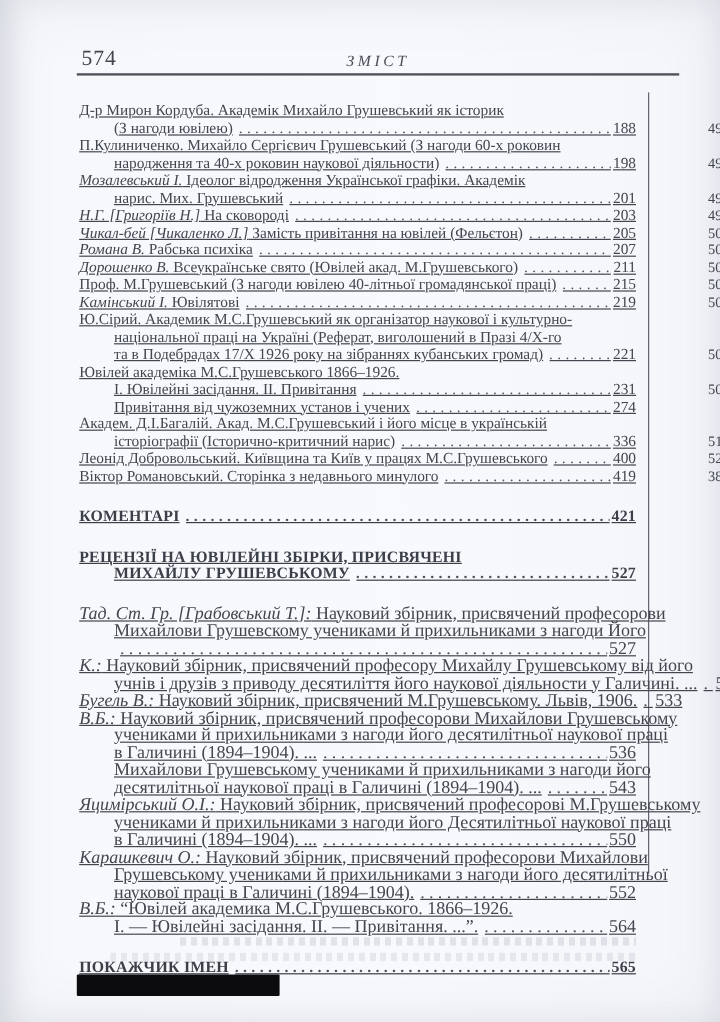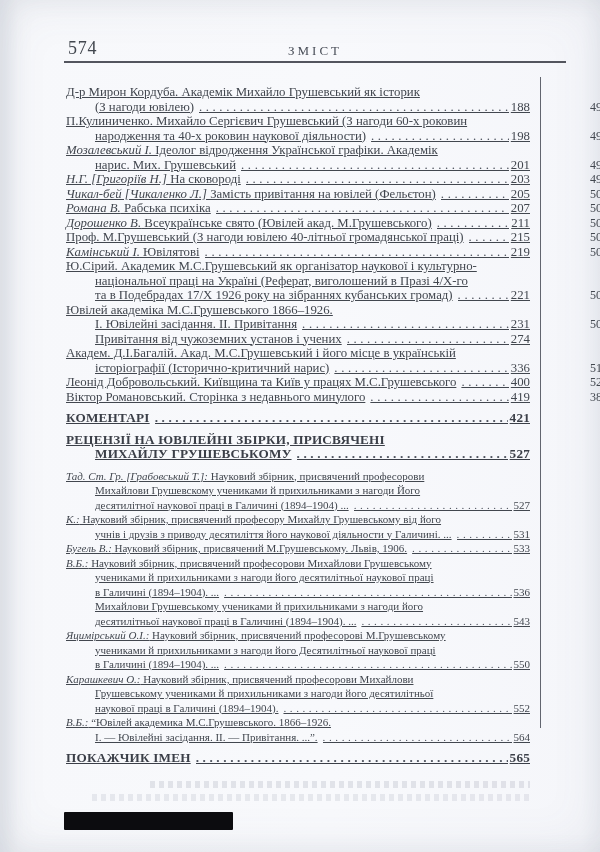--- a/index.html
+++ b/index.html
@@ -7,30 +7,30 @@
     position:relative; width:600px; height:852px; overflow:hidden;
     background:linear-gradient(90deg,#eef0f5 0,#f7f8fb 3%,#f8f9fc 55%,#f5f6fa 97%,#eef0f5 100%);
     box-shadow:inset 0 0 50px rgba(90,95,120,.10), inset 14px 0 22px rgba(90,95,120,.07);
     font-family:"Liberation Serif", serif; color:#42474f;
   }
   
   .hdr { position:absolute; left:64px; right:34px; top:40px; height:21px;
          border-bottom:2px solid #53555e; }
   .folio { position:absolute; left:4px; bottom:2px; font-size:18px; letter-spacing:.8px; }
   .htitle { position:absolute; left:50%; transform:translateX(-50%); bottom:2px;
-            font-size:13px; letter-spacing:3px; color:#4a4f59; }
+            font-style:italic; font-size:13px; letter-spacing:3px; color:#4a4f59; }
   
   .colsep { position:absolute; left:540px; top:77px; width:1px; height:651px; background:#62656f; }
   
   .toc { position:absolute; left:66px; top:85px; width:464px; font-size:12.8px; }
-  .sec + .sec { margin-top:7px; }
+  .sec + .sec { margin-top:19px; }
   .row { position:relative; display:flex; align-items:baseline; line-height:14.5px; white-space:nowrap;text-decoration:underline; }
   .row.ind { padding-left:29px; }
   .row.b { font-weight:bold; font-size:13.2px; letter-spacing:.2px; color:#3b3f48; }
-  .sec.small .row { font-size:11px; }
+  .sec.small .row { font-size:15px; }
   .it { font-style:italic; }
   .txt { flex:0 0 auto; }
   .lead { flex:1 1 auto; min-width:8px; overflow:hidden; letter-spacing:3.6px;
           margin:0 2px 0 5px; color:#4c515c; }
   .pg { flex:0 0 auto; }
   .pg2 { position:absolute; left:480px; font-size:12px; font-weight:normal; letter-spacing:0;margin-left:44px; }
   
   .bleed { position:absolute; height:7px; filter:blur(.6px);
            background:repeating-linear-gradient(90deg,#767b92 0 5px,transparent 5px 9px); }
   .bleed.b1 { left:150px; top:781px; width:380px; opacity:.17; }
@@ -181,21 +181,20 @@
         </div>
       </div>
       <div class="sec small">
         <div class="row">
           <span class="txt"><span class="it">Тад. Ст. Гр. [Грабовський Т.]:</span><span> Науковий збірник, присвячений професорови</span></span>
         </div>
         <div class="row ind">
           <span class="txt"><span>Михайлови Грушевскому учениками й прихильниками з нагоди Його</span></span>
         </div>
         <div class="row ind">
-          <span class="txt"><span>десятилітної наукової праці в Галичині (1894–1904) ...</span></span>
           <span class="lead">................................................................................................................................................................</span>
           <span class="pg">527</span>
         </div>
         <div class="row">
           <span class="txt"><span class="it">К.:</span><span> Науковий збірник, присвячений професору Михайлу Грушевському від його</span></span>
         </div>
         <div class="row ind">
           <span class="txt"><span>учнів і друзів з приводу десятиліття його наукової діяльности у Галичині. ...</span></span>
           <span class="lead">................................................................................................................................................................</span>
           <span class="pg">531</span>

